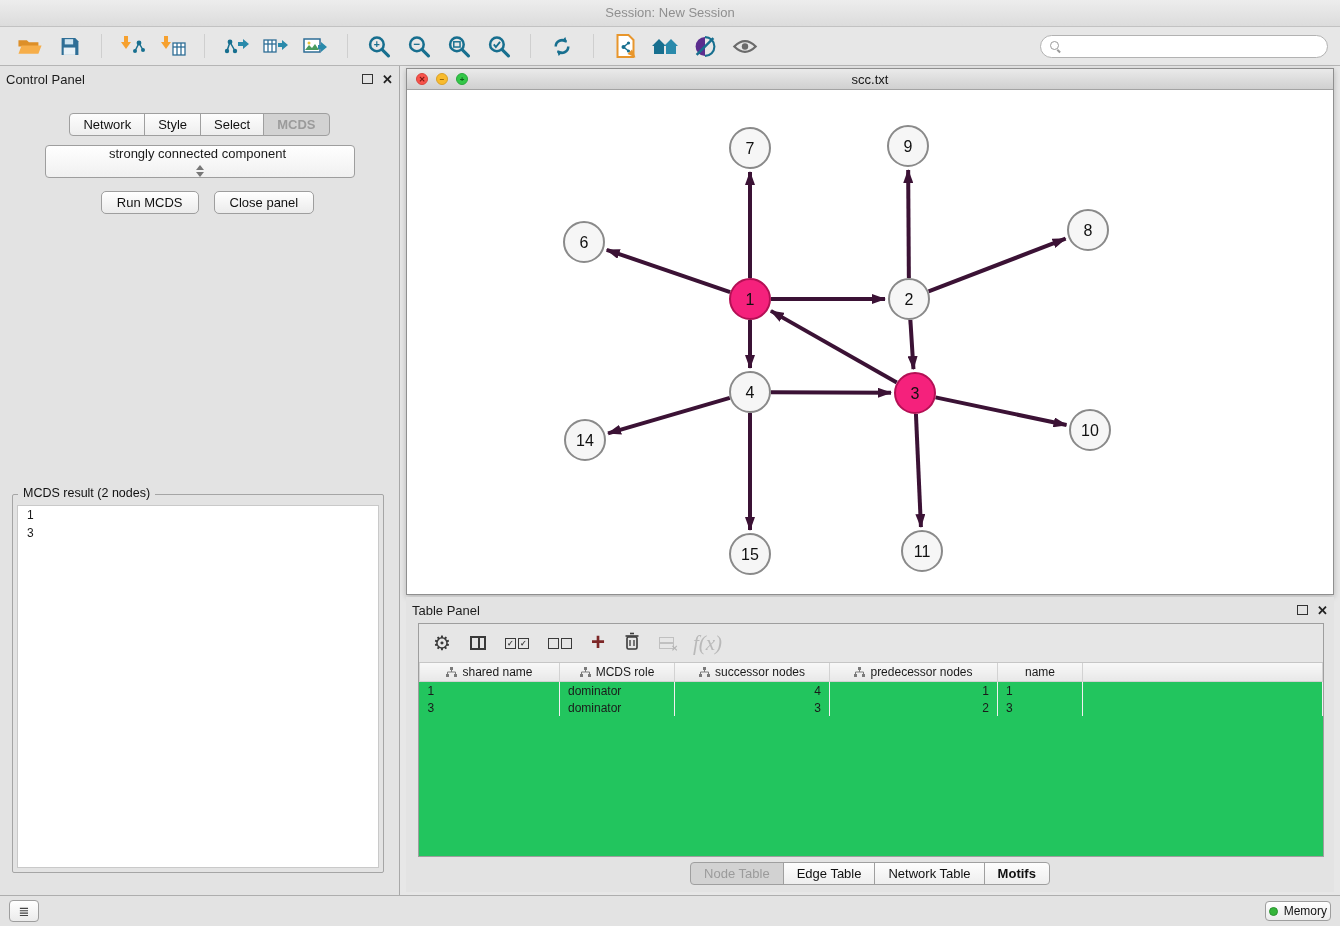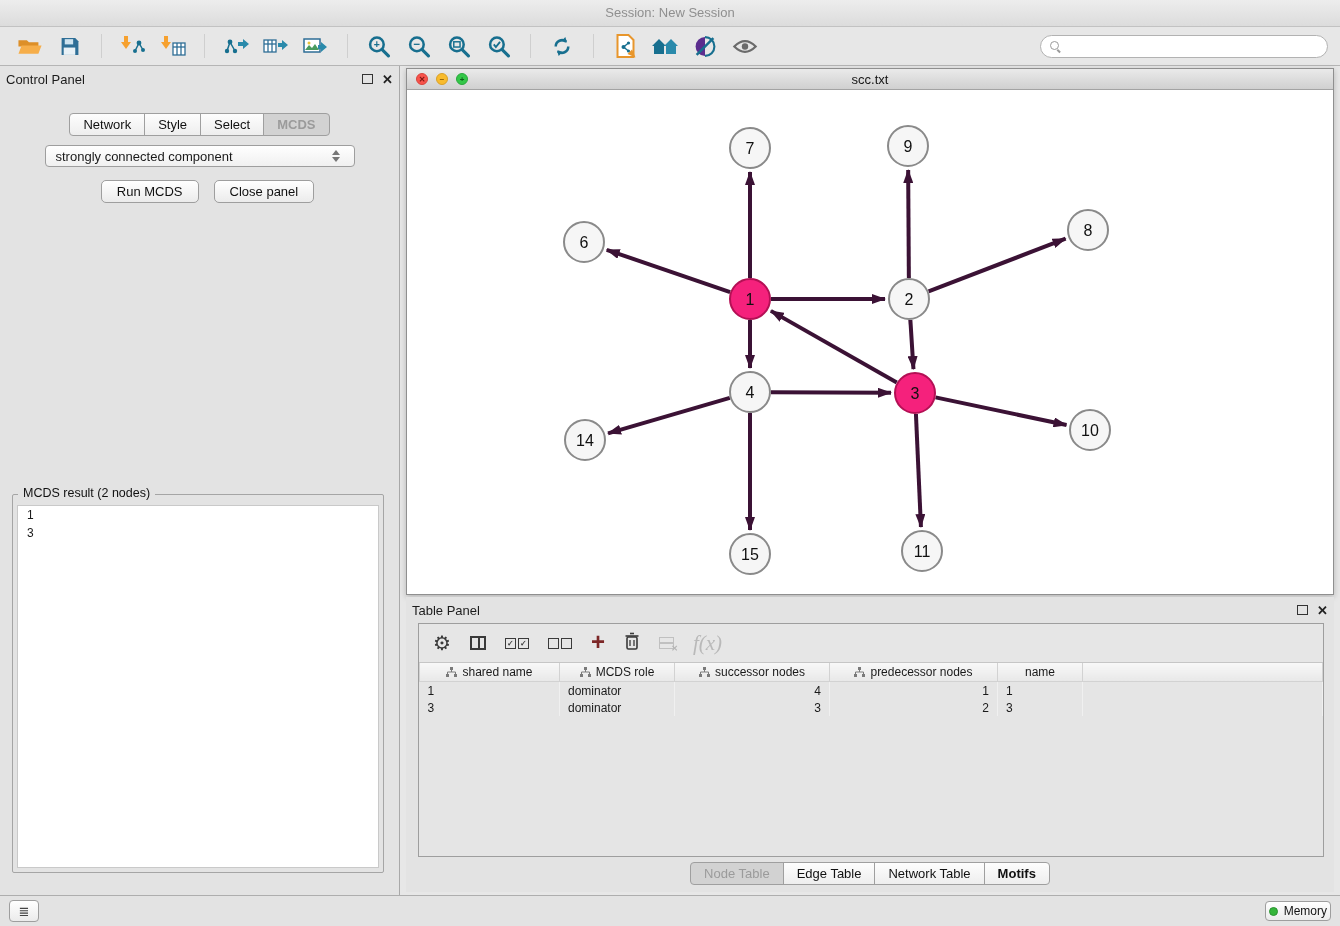--- a/index.html
+++ b/index.html
@@ -46,23 +46,23 @@
   .tabs-row{display:flex;justify-content:center;margin-top:2px;}
   .tab{
     padding:3px 13px;font-size:13px;background:linear-gradient(#fdfdfd,#eee);
     border:1px solid #9f9f9f;margin-left:-1px;color:#111;cursor:default;white-space:nowrap;margin-top:19px;
   }
   .tab:first-child{border-radius:4px 0 0 4px;margin-left:0;}
   .tab:last-child{border-radius:0 4px 4px 0;font-weight:bold;}
   .tab.active{background:#d2d2d2;color:#9b9b9b;}
   .opt-label{margin-top:21px;text-align:center;font-size:13px;}
   .mac-select{
-    width:310px;height:22px;margin:9px auto 0;box-sizing:border-box;
+    width:310px;height:33px;margin:9px auto 0;box-sizing:border-box;
     border:1px solid #9e9e9e;border-radius:4px;background:linear-gradient(#fff,#f0f0f0);
-    display:flex;align-items:center;padding:0 14px 0 10px;font-size:13px;
+    display:flex;align-items:center;padding:0 14px 0 10px;font-size:13px;flex-direction:column;
   }
   .mac-select .sel-text{flex:1;}
   .stepper{display:flex;flex-direction:column;align-items:center;gap:2px;padding-left:4px;}
   .tri-up{width:0;height:0;border-left:4px solid transparent;border-right:4px solid transparent;border-bottom:5px solid #777;}
   .tri-down{width:0;height:0;border-left:4px solid transparent;border-right:4px solid transparent;border-top:5px solid #777;}
   .btn-row{display:flex;justify-content:center;gap:15px;margin-top:13px;padding-left:16px;}
   .mbtn{
     padding:3px 15px;font-size:13px;color:#111;
     background:linear-gradient(#fff,#ebebeb);border:1px solid #9e9e9e;border-radius:5px;cursor:default;
   }
@@ -114,21 +114,21 @@
   .col-ico{width:16px;height:14px;border:2px solid #3a3a3a;position:relative;display:inline-block;box-sizing:border-box;}
   .col-ico::after{content:"";position:absolute;left:50%;top:0;bottom:0;width:2px;background:#3a3a3a;}
   .cb-pair{display:flex;gap:2px;}
   .cb{width:9px;height:9px;border:1.5px solid #3a3a3a;font-size:8px;line-height:9px;text-align:center;color:#3a3a3a;font-weight:bold;}
   .cb.empty{color:transparent;}
   .plus-ico{font-size:24px;font-weight:bold;color:#7c2727;line-height:1;margin-top:-2px;}
   .grid-x{position:relative;width:15px;height:12px;border:1.5px solid #c0c0c0;display:inline-block;box-sizing:border-box;}
   .grid-x::before{content:"";position:absolute;left:0;right:0;top:4px;height:1.5px;background:#c0c0c0;}
   .grid-x::after{content:"✕";position:absolute;right:-5px;bottom:-5px;font-size:8px;color:#b5b5b5;font-weight:bold;}
   .fx{font-family:"Liberation Serif",serif;font-style:italic;font-size:21px;color:#b9b9b9;}
-  .tp-table-wrap{flex:1;overflow:hidden;background:#e5e5e5;}
+  .tp-table-wrap{flex:1;overflow:hidden;background:#22c55e;}
   table.data{border-collapse:collapse;width:100%;font-size:12px;table-layout:fixed;}
   table.data th{
     background:linear-gradient(#f8f8f8,#e8e8e8);border:1px solid #d2d2d2;border-top:none;
     height:18px;font-weight:normal;color:#1a1a1a;padding:0 4px;
   }
   table.data th .th-inner{display:flex;align-items:center;justify-content:center;gap:5px;}
   table.data td{height:17px;padding:0 8px;border-right:1px solid #f0f0f0;white-space:nowrap;overflow:hidden;}
   .al{text-align:left;} .ar{text-align:right;}
   .tp-tabs{position:absolute;left:0;right:0;bottom:7px;display:flex;justify-content:center;}
   

